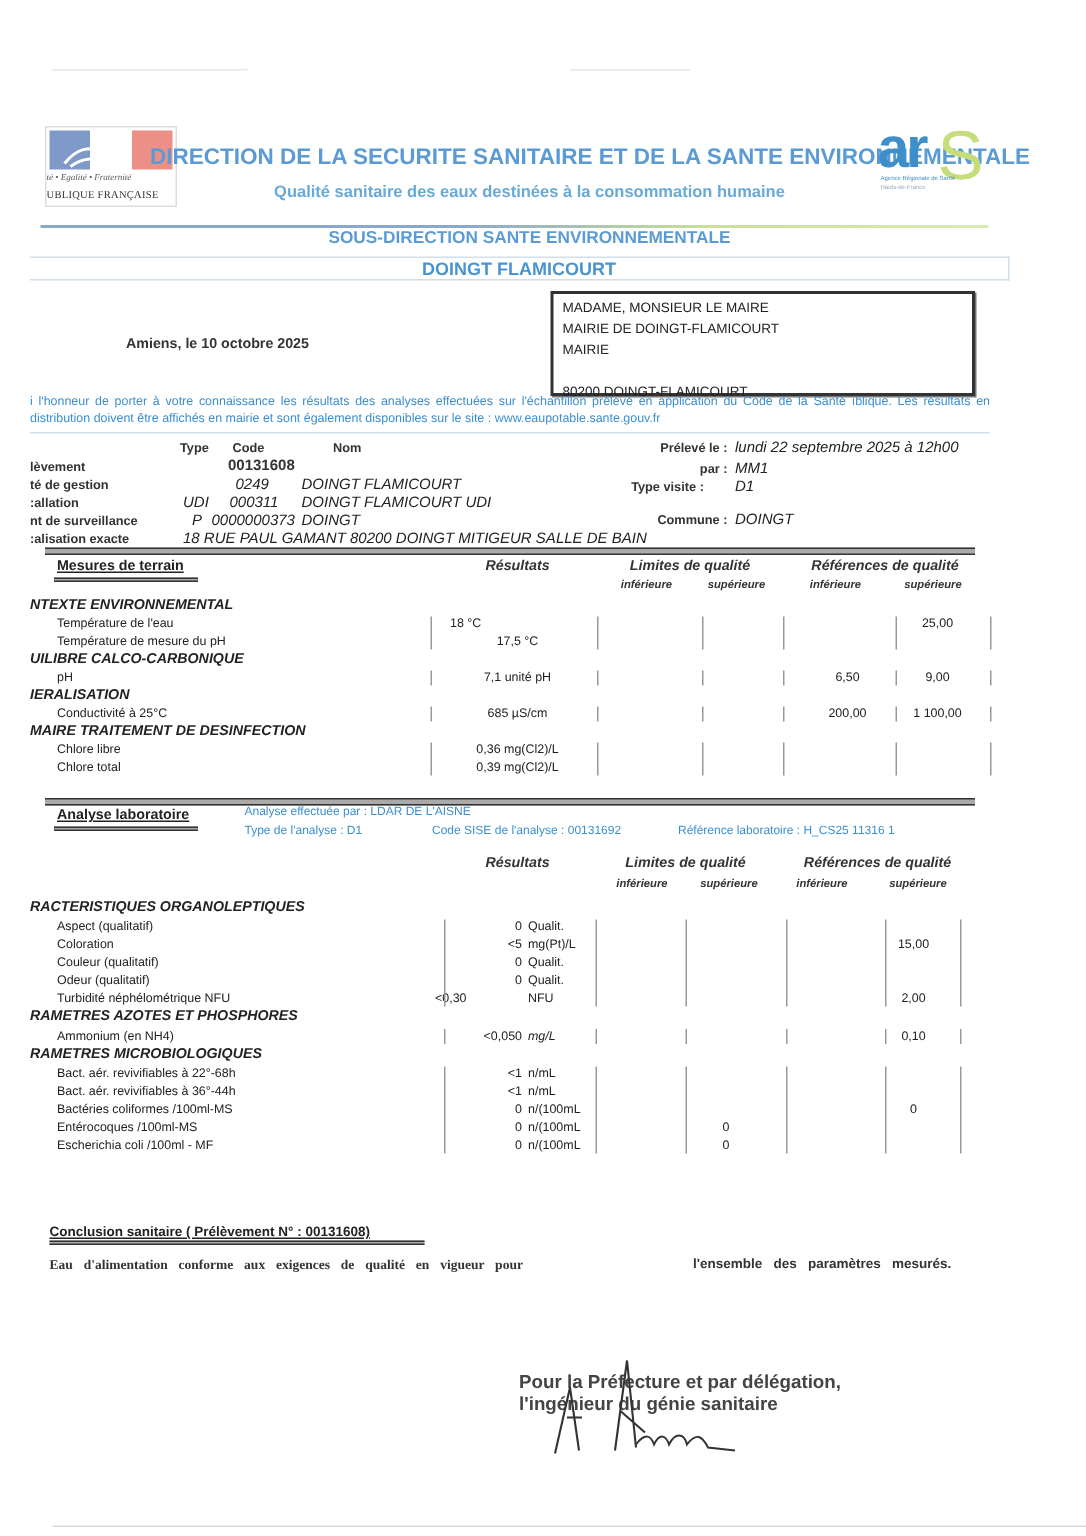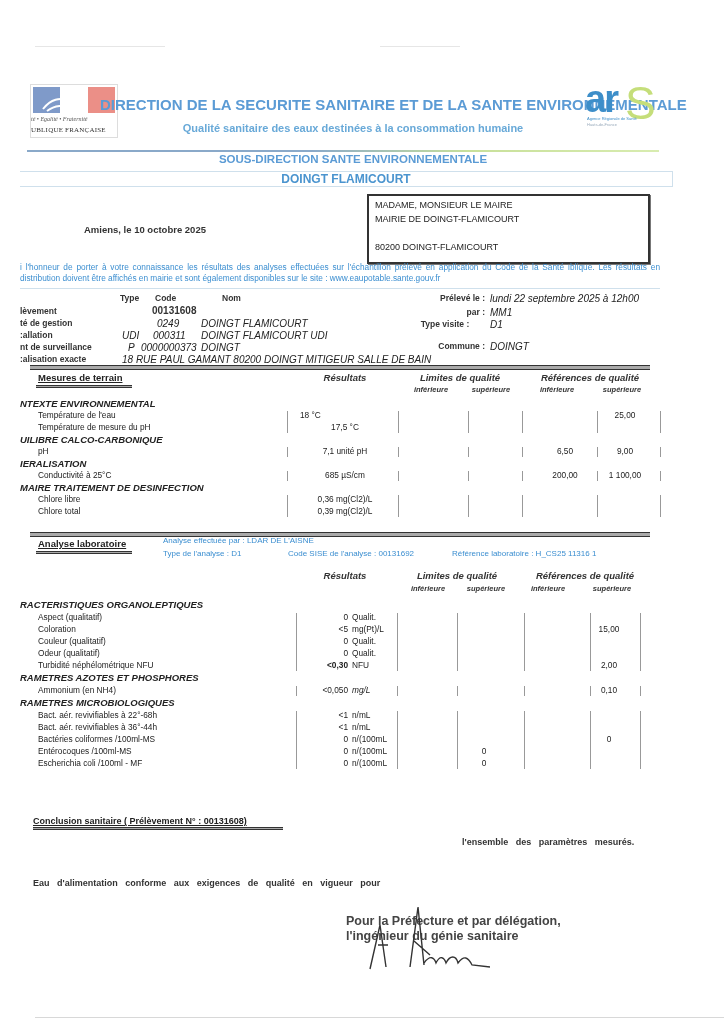--- a/index.html
+++ b/index.html
@@ -85,20 +85,21 @@
 
 <div class="abs title-band">
   <span>DOINGT FLAMICOURT</span>
 </div>
 
 <div class="abs amiens">Amiens, le 10 octobre 2025</div>
 
 <div class="abs addr-box">
   <div>MADAME, MONSIEUR LE MAIRE</div>
   <div>MAIRIE DE DOINGT-FLAMICOURT</div>
+  <div>MAIRIE</div>
   <div style="height:14px"></div>
   <div>80200 DOINGT-FLAMICOURT</div>
 </div>
 
 <div class="abs intro">i l'honneur de porter à votre connaissance les résultats des analyses effectuées sur l'échantillon prélevé en application du Code de la Santé ıblique. Les résultats en distribution doivent être affichés en mairie et sont également disponibles sur le site : www.eaupotable.sante.gouv.fr</div>
 <div class="abs hr-light"></div>
 
 <div class="abs lbl" style="left:120px;top:293px;">Type</div>
 <div class="abs lbl" style="left:155px;top:293px;">Code</div>
 <div class="abs lbl" style="left:222px;top:293px;">Nom</div>
@@ -249,21 +250,21 @@
     <div class="abs num" style="left: 459px; top: 636px;"></div>
     <div class="abs num" style="left: 528px; top: 636px;"></div>
     <div class="abs num" style="left: 584px; top: 636px;"></div>
     <div class="abs param" style="left: 38px; top: 648px;">Odeur (qualitatif)</div>
     <div class="abs res" style="left: 290px; top: 648px; width: 120px; text-align: left;"><span style="display: inline-block; width: 58px; text-align: right;">0</span><span style="margin-left: 4px;">Qualit.</span></div>
     <div class="abs num" style="left: 402px; top: 648px;"></div>
     <div class="abs num" style="left: 459px; top: 648px;"></div>
     <div class="abs num" style="left: 528px; top: 648px;"></div>
     <div class="abs num" style="left: 584px; top: 648px;"></div>
     <div class="abs param" style="left: 38px; top: 660px;">Turbidité néphélométrique NFU</div>
-    <div class="abs res" style="left: 290px; top: 660px; width: 120px; text-align: left;"><span style="display: inline-block; width: 58px; text-align: right; font-weight: bold;">&lt;0,30</span><span style="margin-left: 4px;">NFU</span></div>
+    <div class="abs res" style="left: 290px; top: 660px; width: 120px; text-align: left;"><span style="display: inline-block; width: 58px; text-align: left;">&lt;0,30</span><span style="margin-left: 4px;">NFU</span></div>
     <div class="abs num" style="left: 402px; top: 660px;"></div>
     <div class="abs num" style="left: 459px; top: 660px;"></div>
     <div class="abs num" style="left: 528px; top: 660px;"></div>
     <div class="abs num" style="left: 584px; top: 660px;">2,00</div>
     <div class="abs vline" style="left: 296px; top: 613px; height: 58px;"></div>
     <div class="abs vline" style="left: 397px; top: 613px; height: 58px;"></div>
     <div class="abs vline" style="left: 457px; top: 613px; height: 58px;"></div>
     <div class="abs vline" style="left: 524px; top: 613px; height: 58px;"></div>
     <div class="abs vline" style="left: 590px; top: 613px; height: 58px;"></div>
     <div class="abs vline" style="left: 640px; top: 613px; height: 58px;"></div>
@@ -314,21 +315,21 @@
     <div class="abs vline" style="left: 296px; top: 711px; height: 58px;"></div>
     <div class="abs vline" style="left: 397px; top: 711px; height: 58px;"></div>
     <div class="abs vline" style="left: 457px; top: 711px; height: 58px;"></div>
     <div class="abs vline" style="left: 524px; top: 711px; height: 58px;"></div>
     <div class="abs vline" style="left: 590px; top: 711px; height: 58px;"></div>
     <div class="abs vline" style="left: 640px; top: 711px; height: 58px;"></div>
   </div>
 
 <div class="abs concl-title" style="left:33px;top:816px;">Conclusion sanitaire ( Prélèvement N° : 00131608)</div>
 <div class="abs thick-rule" style="left:33px;top:827px;width:250px;height:1px;"></div>
-<div class="abs concl-text" style="left:33px;top:878px;">Eau d'alimentation conforme aux exigences de qualité en vigueur pour</div>
+<div class="abs concl-text" style="left:33px;top:838px;font-family:Liberation Serif, serif;">Eau d'alimentation conforme aux exigences de qualité en vigueur pour</div>
 <div class="abs concl-text" style="left:462px;top:837px;">l'ensemble des paramètres mesurés.</div>
 
 <div class="abs sign" style="left:346px;top:914px;">Pour la Préfecture et par délégation,</div>
 <div class="abs sign" style="left:346px;top:929px;">l'ingénieur du génie sanitaire</div>
 <svg class="abs" style="left:360px;top:905px;" width="140" height="70" viewBox="0 0 140 70">
   <path d="M10 64 L20 20 L26 62 M18 40 L28 40" stroke="#333" stroke-width="1.4" fill="none"></path>
   <path d="M50 62 L58 2 L64 60 M54 36 L70 50" stroke="#333" stroke-width="1.4" fill="none"></path>
   <path d="M64 58 C70 50, 74 52, 76 58 C80 50, 84 52, 86 58 C90 50, 96 50, 98 58 C104 50, 108 52, 112 60 L130 62" stroke="#333" stroke-width="1.3" fill="none"></path>
 </svg>
 

